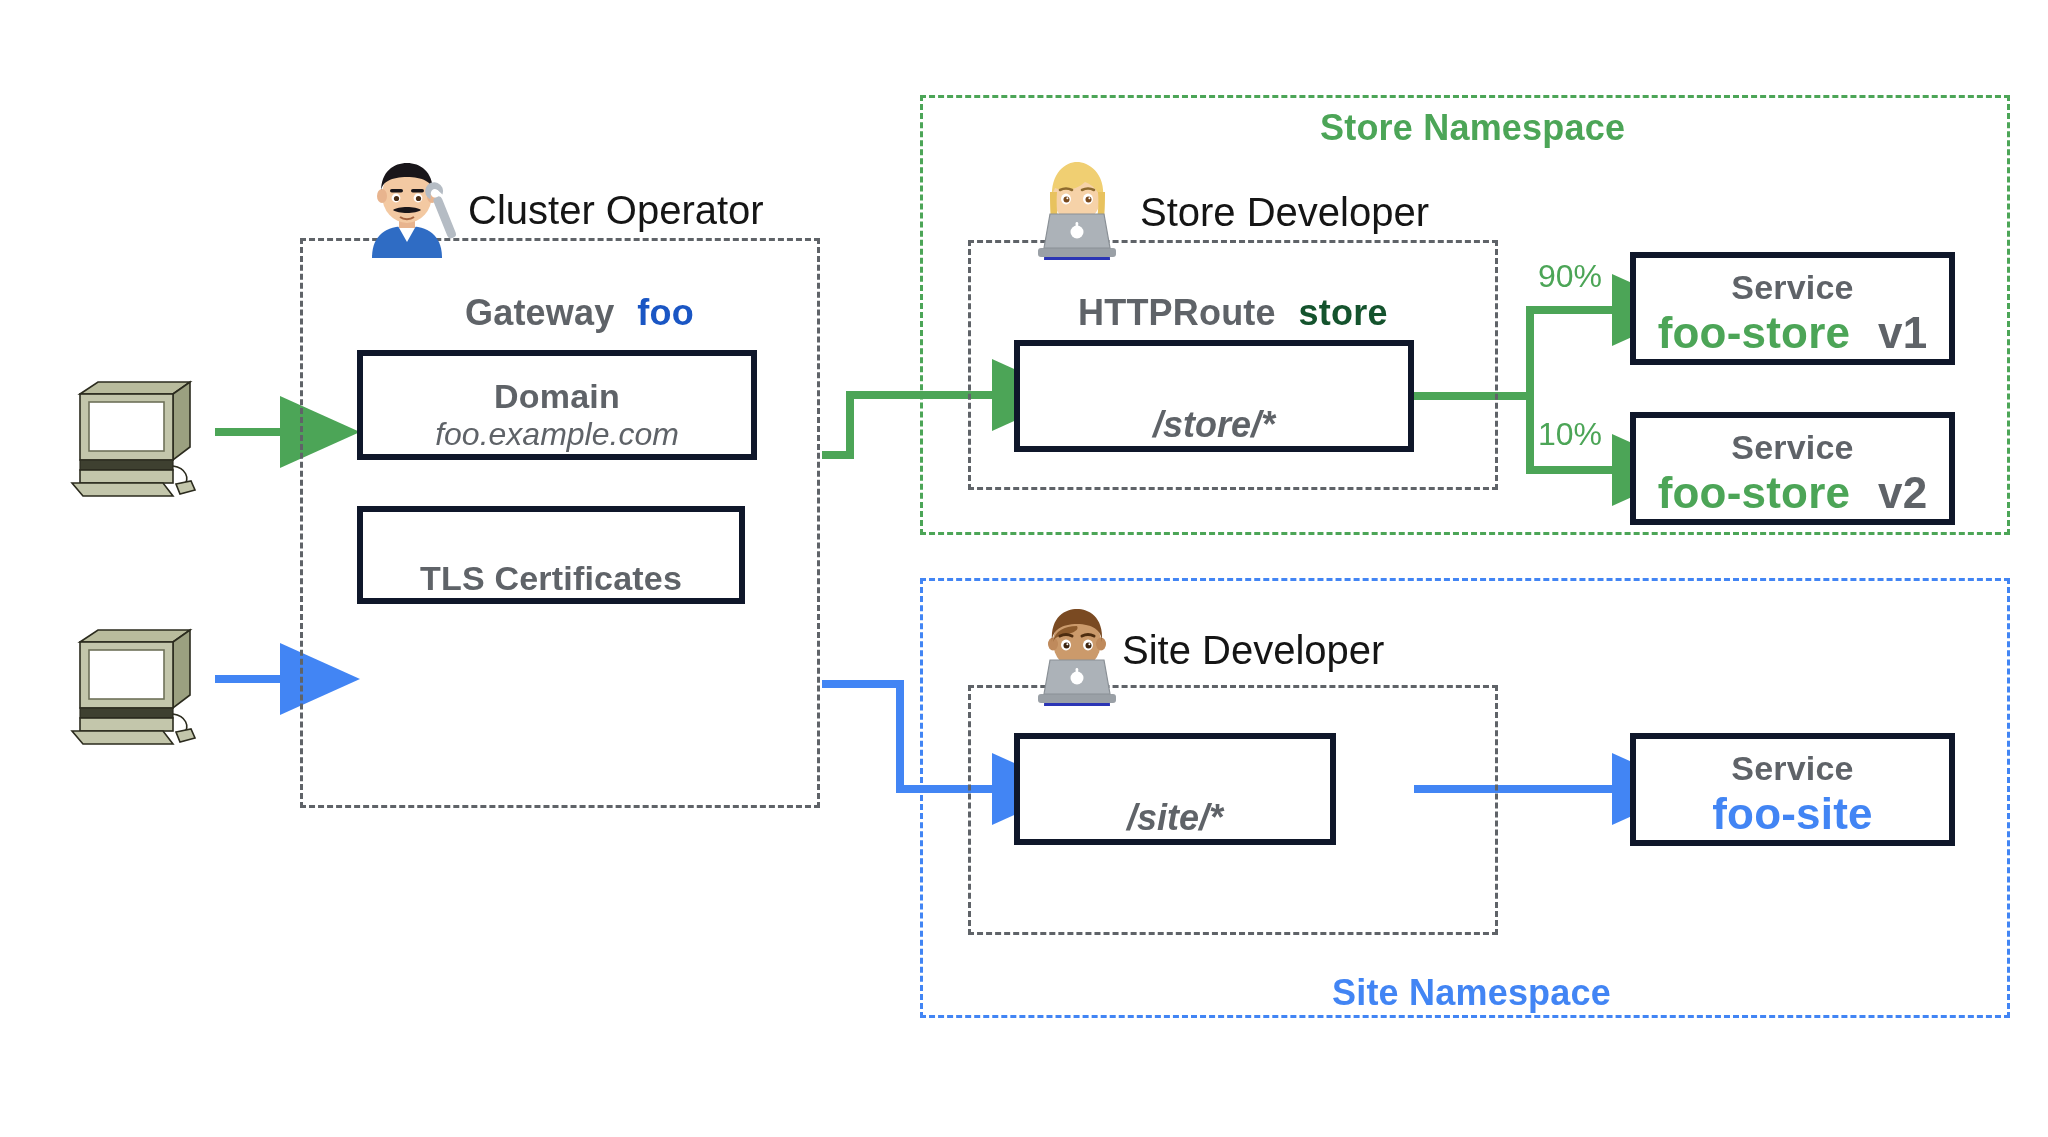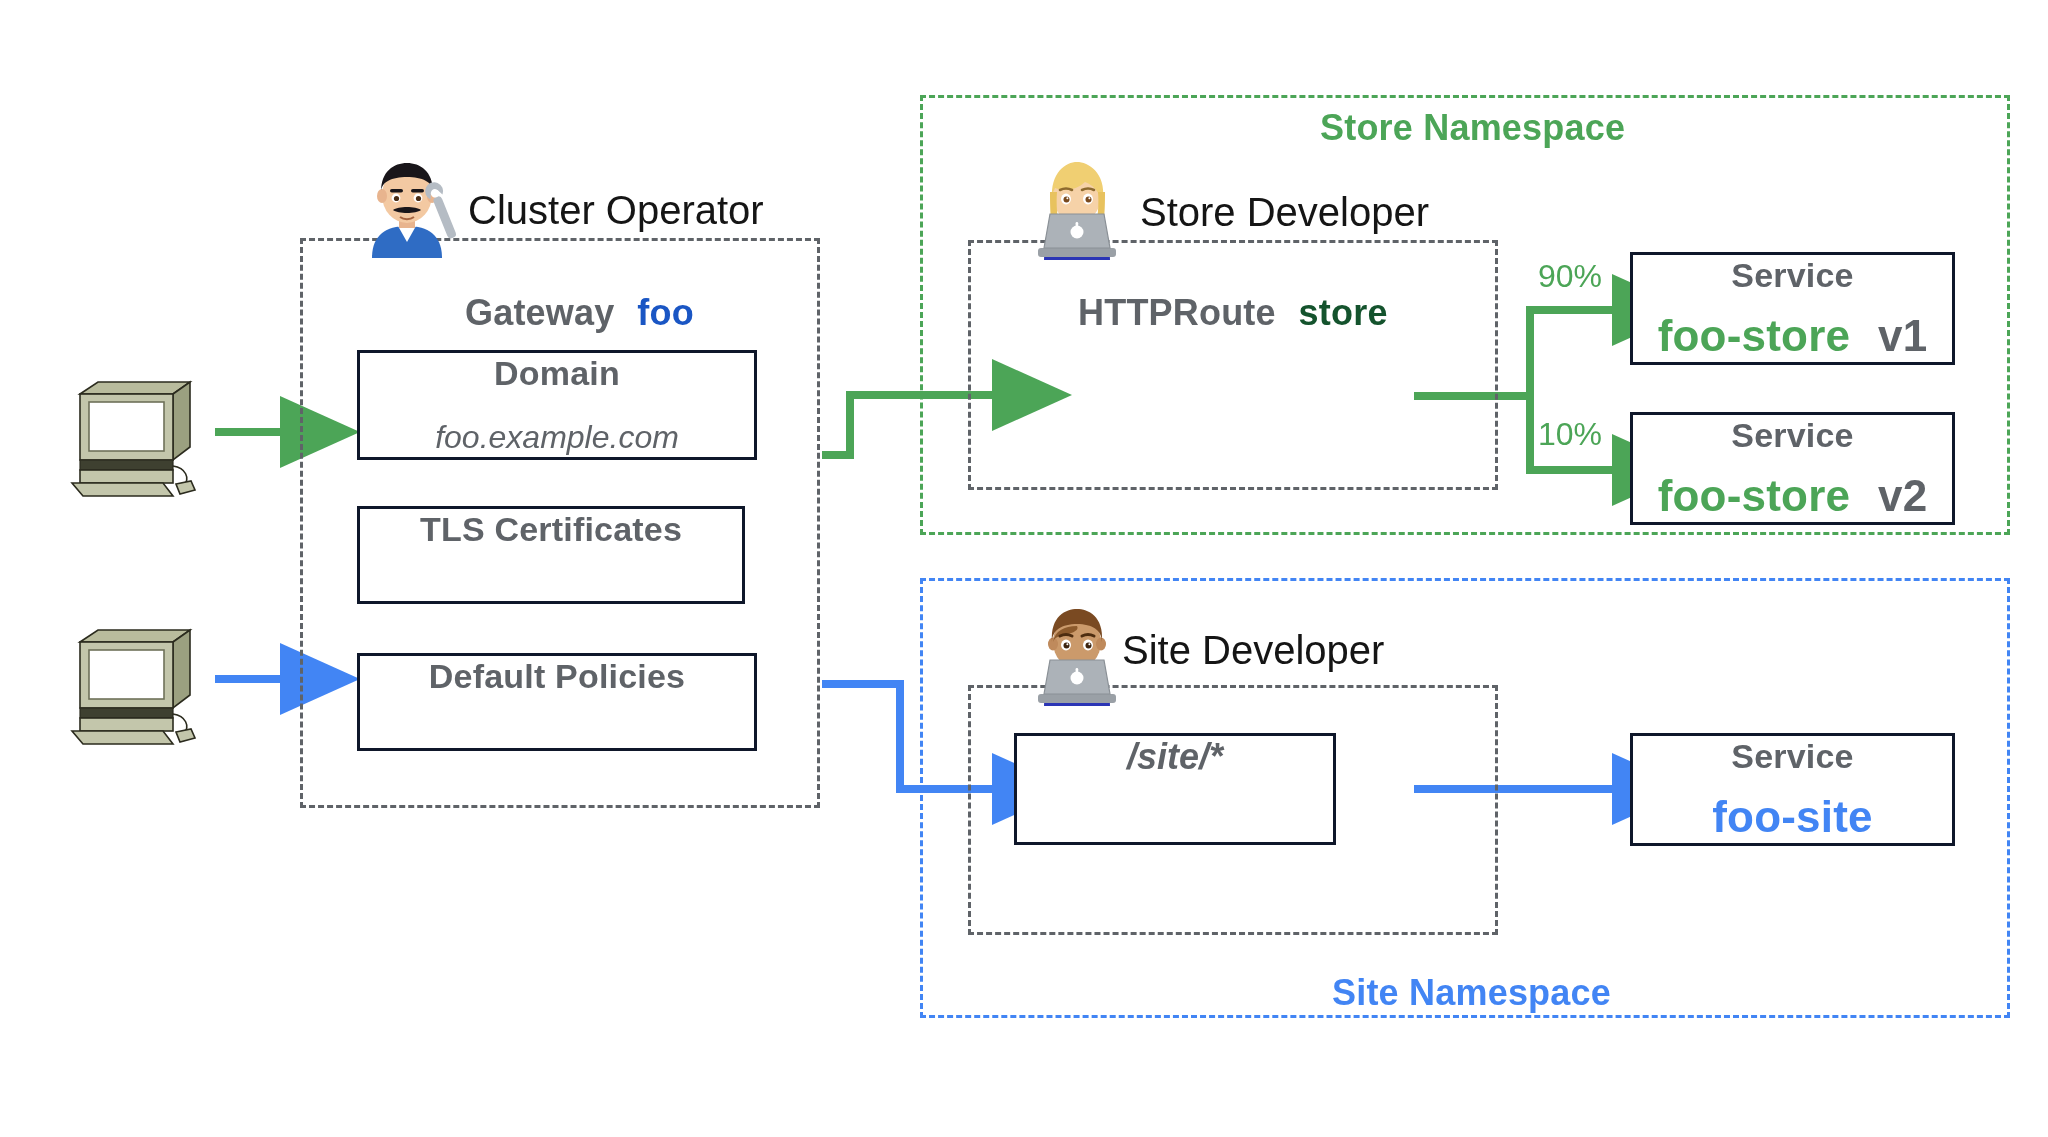--- a/index.html
+++ b/index.html
@@ -17,26 +17,26 @@
     position: relative;
     width: 2048px;
     height: 1137px;
     background: #ffffff;
   }
 
   
   .solid-box {
     position: absolute;
     box-sizing: border-box;
-    border: 3px solid #0f172a;
+    border: 6px solid #0f172a;
     background: #ffffff;
     display: flex;
     flex-direction: column;
     align-items: center;
-    justify-content: space-between;
+    justify-content: flex-end;
     text-align: center;
     line-height: 1.18;
   }
   .solid-box .l1 {
     font-size: 34px;
     font-weight: bold;
     color: #5f6368;
     letter-spacing: .2px;
   }
   .solid-box .l2 {
@@ -265,23 +265,20 @@
 
   <div class="solid-box" style="left:357px; top:350px; width:400px; height:110px;">
     <div class="l1">Domain</div>
     <div class="italic">foo.example.com</div>
   </div>
 
   <div class="solid-box" style="left:357px; top:506px; width:388px; height:98px;">
     <div class="l1">TLS Certificates</div>
   </div>
 
-  <div class="solid-box" style="left:357px; top:653px; width:400px; height:98px;">
-    <div class="l1">Default Policies</div>
-  </div>
 
   <div class="dashed-green" style="left:920px; top:95px; width:1090px; height:440px;"></div>
 
   <div class="ns-title green" style="left:1320px; top:107px;">Store Namespace</div>
 
   <div class="dashed-grey" style="left:968px; top:240px; width:530px; height:250px;"></div>
 
   <div class="avatar" style="left:1022px; top:152px;">
     <svg viewBox="0 0 110 110" xmlns="http://www.w3.org/2000/svg">
 
@@ -314,20 +311,23 @@
     </svg>
   </div>
 
   <div class="role-label" style="left:1140px; top:190px;">Store Developer</div>
 
   <div class="group-title" style="left:1078px; top:292px;">
     <span>HTTPRoute</span>
     <span class="accent-green" style="margin-left: 0.35em;">store</span>
   </div>
 
+  <div class="solid-box path-box" style="left:1014px; top:340px; width:400px; height:112px;">
+    <div class="italic">/store/*</div>
+  </div>
 
   <div class="pct-label" style="left:1538px; top:258px;">90%</div>
 
   <div class="pct-label" style="left:1538px; top:416px;">10%</div>
 
   <div class="solid-box" style="left:1630px; top:252px; width:325px; height:113px;">
     <div class="l1">Service</div>
     <div class="l2">
       <span class="accent-green">foo-store</span>
       <span class="grey-txt" style="margin-left: 0.35em;">v1</span>

